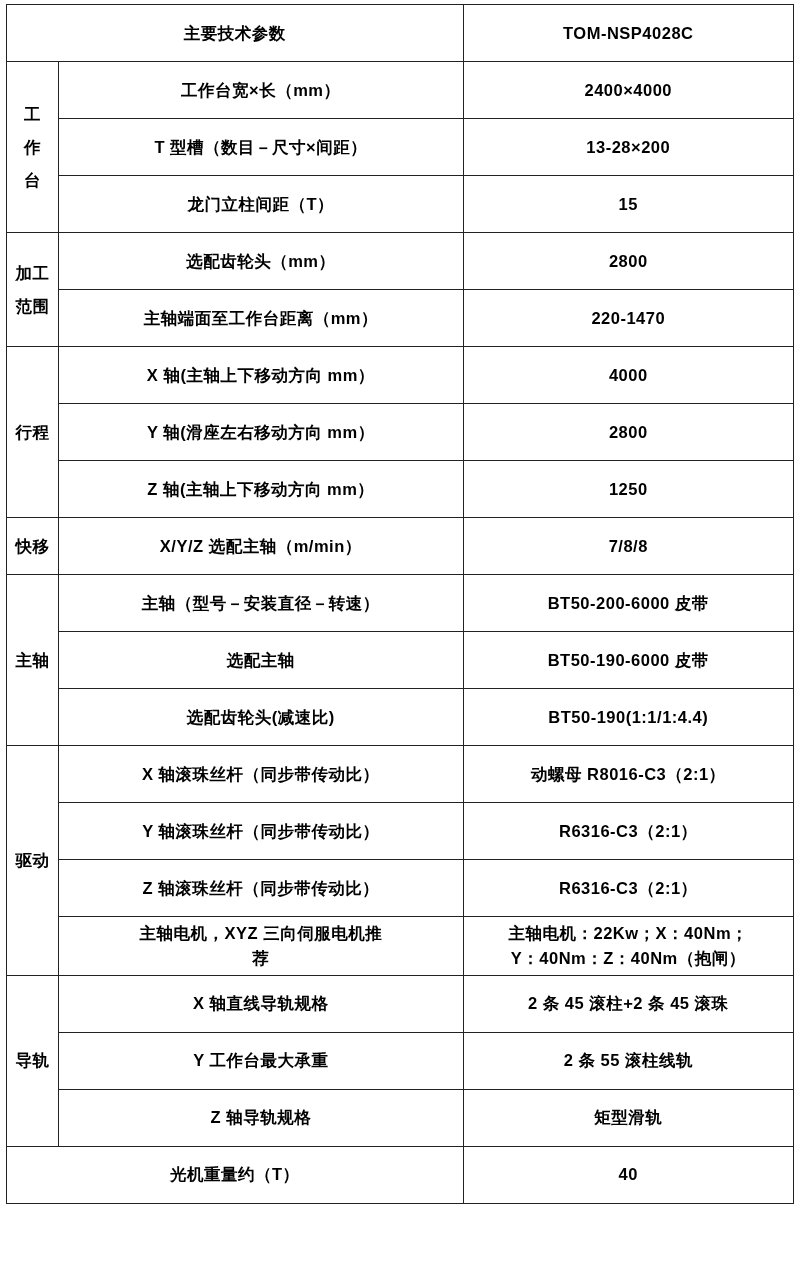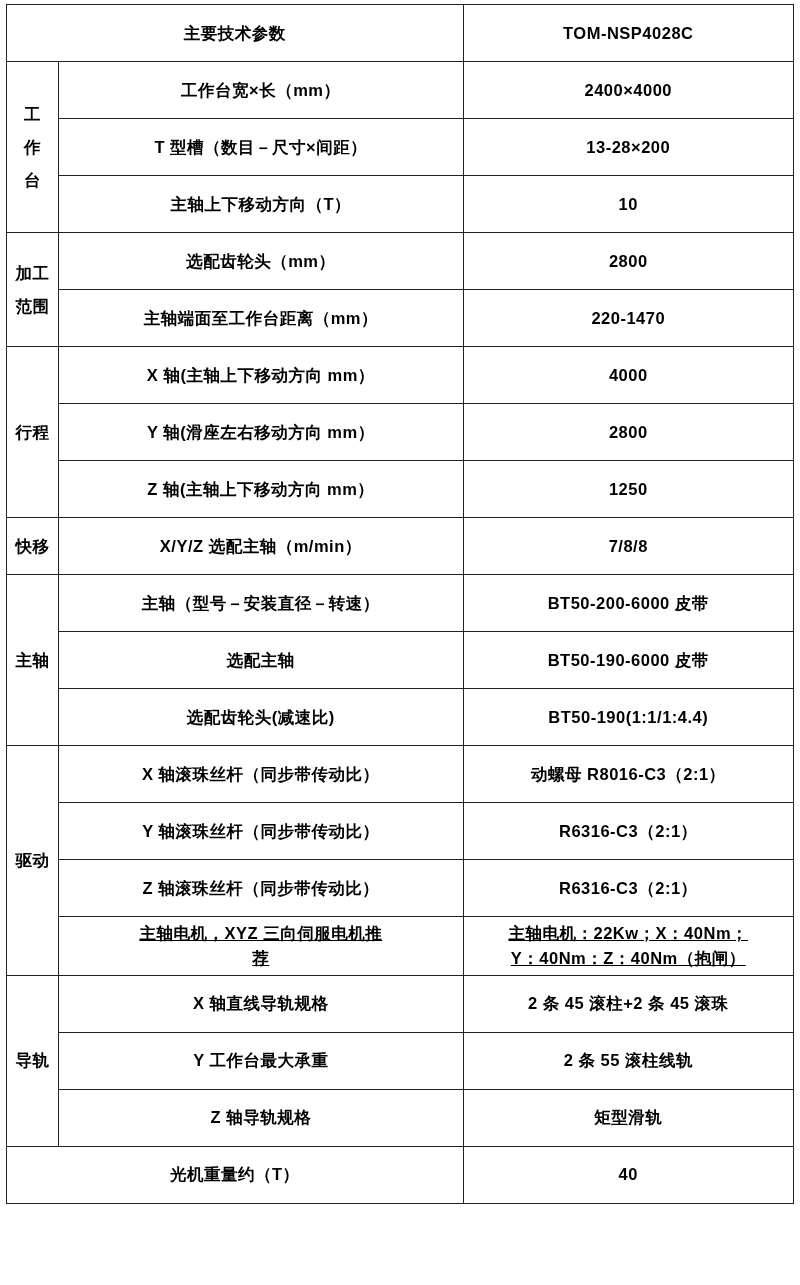--- a/index.html
+++ b/index.html
@@ -60,21 +60,20 @@
     letter-spacing: 1px;
     height: 46px;
   }
   td.header-model {
     font-size: 18px;
     letter-spacing: 0.5px;
   }
   .row-h1 { height: 48px; }
   .two-line {
     line-height: 1.85;
-    text-decoration: underline;
   }
   .vline {
     display: block;
   }
 </style>
 </head>
 <body>
 
 <div class="spec-wrap">
   <table class="spec">
@@ -99,22 +98,22 @@
           </div>
         </td>
         <td class="label row-h1">工作台宽×长（mm）</td>
         <td class="value row-h1">2400×4000</td>
       </tr>
       <tr>
         <td class="label row-h1">T 型槽（数目－尺寸×间距）</td>
         <td class="value row-h1">13-28×200</td>
       </tr>
       <tr>
-        <td class="label row-h1">主轴上下移动方向（T）</td>
-        <td class="value row-h1">10</td>
+        <td class="label row-h1">龙门立柱间距（T）</td>
+        <td class="value row-h1">15</td>
       </tr>
 
       <tr>
         <td class="group" rowspan="2">
           <div class="stack">
             <span>加工</span>
             <span>范围</span>
           </div>
         </td>
         <td class="label row-h1">选配齿轮头（mm）</td>

